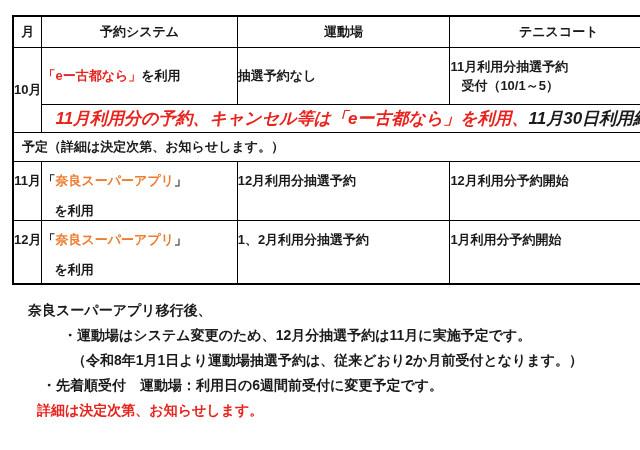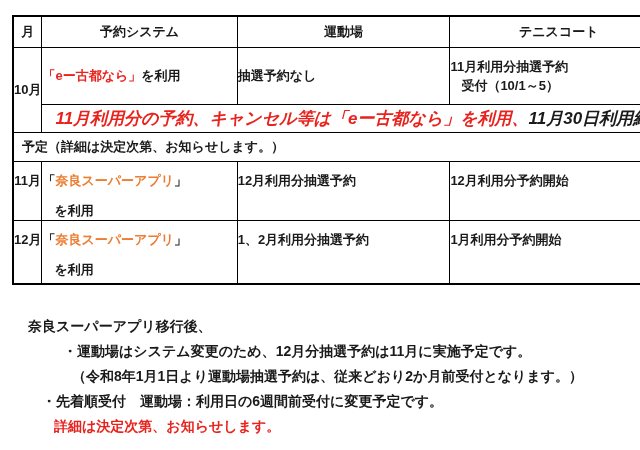--- a/index.html
+++ b/index.html
@@ -41,25 +41,25 @@
   td.syscell .l2{margin-top:11px;padding-left:12px;}
   td.grdcell{padding-left:12px;}
   td.tencell{padding-left:16px;}
   
   .red{color:#e8231d;}
   .orange{color:#ed7d31;}
   
   .notes{position:absolute;left:0;top:300px;width:640px;}
   .notes p{margin:0 0 5px 0;font-size:14px;font-weight:700;line-height:20px;white-space:nowrap;}
   p.n1{margin-left:14px;}
-  p.n2{margin-left:28px;margin-top:16px;}
+  p.n2{margin-left:28px;}
   p.n3{margin-left:63px;}
   p.n4{margin-left:72px;}
   p.n5{margin-left:42px;}
-  p.n6{margin-left:54px;}
+  p.n6{margin-left:37px;}
 </style>
 </head>
 <body>
 
 <table class="sched">
   <colgroup>
     <col style="width:50px">
       <col style="width:178px">
       <col style="width:194px">
       <col style="width:199px">

